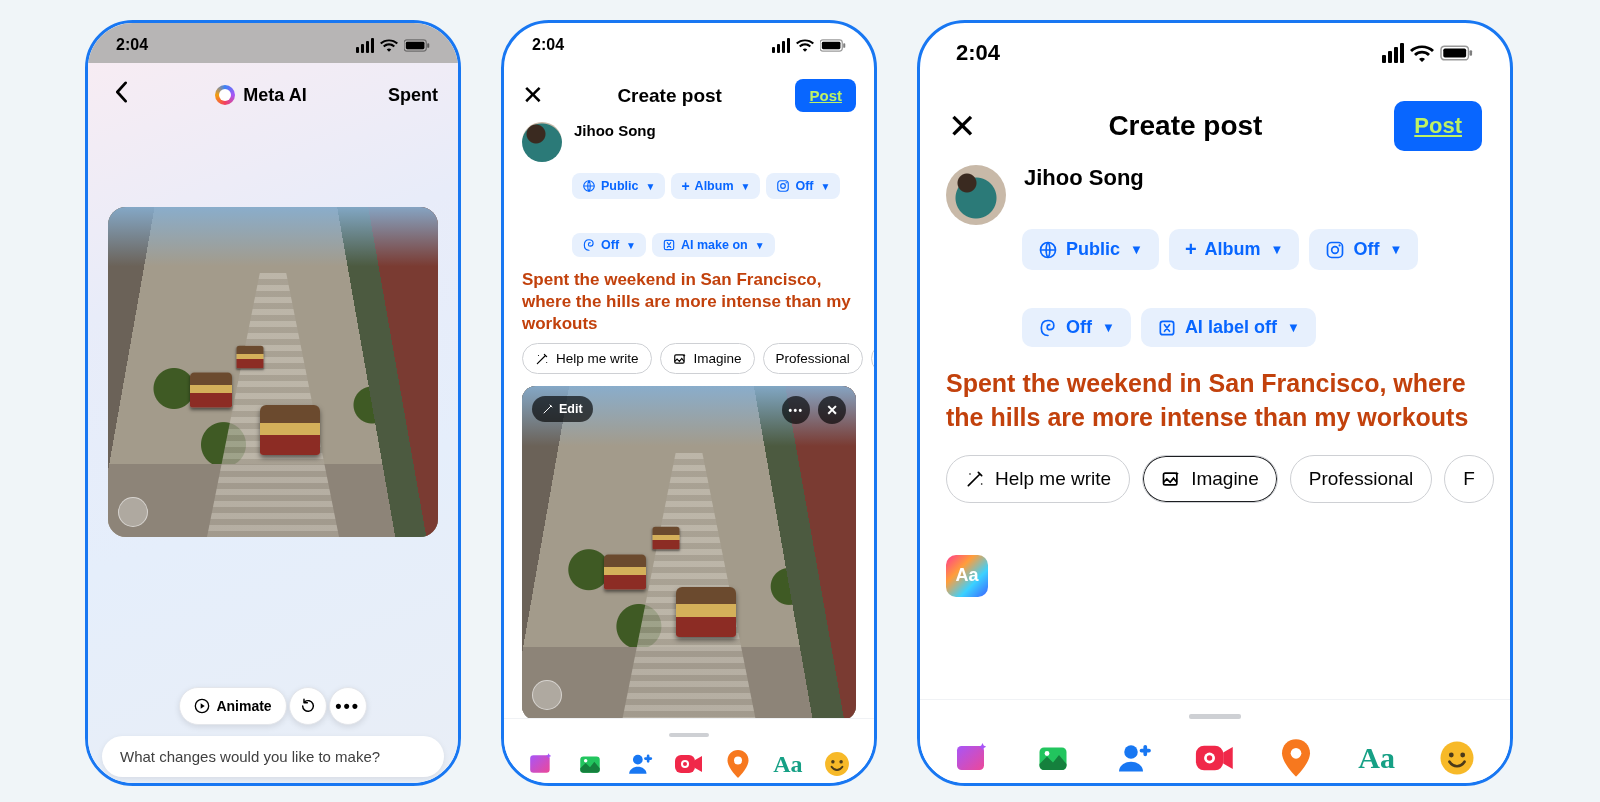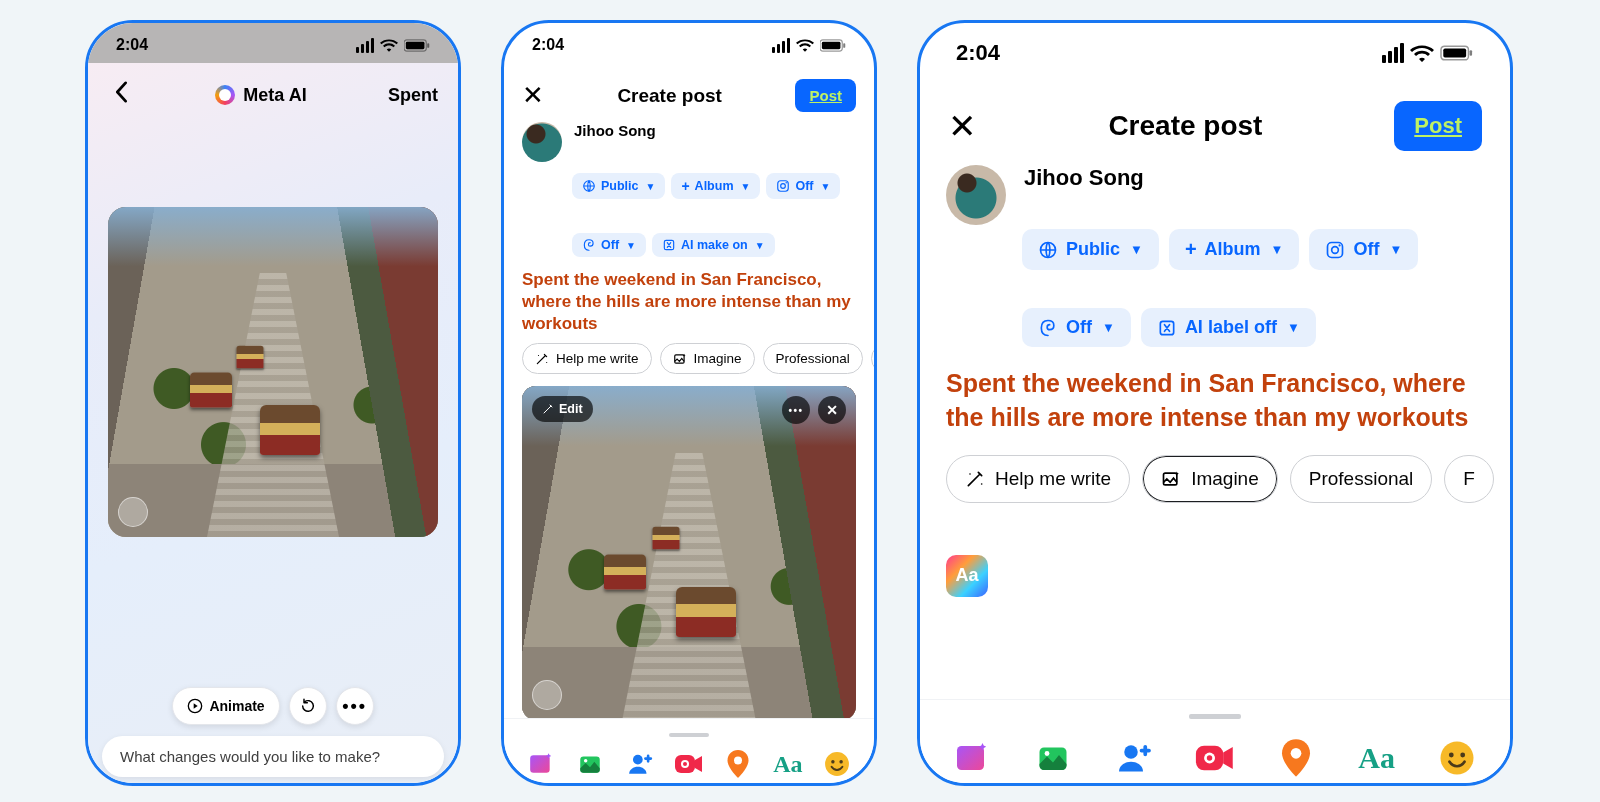--- a/index.html
+++ b/index.html
@@ -102,21 +102,21 @@
     background: linear-gradient(#6b4a2e 0 35%, #d4b05a 35% 60%, #8c2c24 60% 100%);
     border-radius:6px 6px 3px 3px;
     box-shadow: 0 3px 5px rgba(0,0,0,.5);
   }
   .meta-badge{
     position:absolute;bottom:10px;left:10px;width:28px;height:28px;border-radius:50%;
     background:rgba(255,255,255,.3);border:1px solid rgba(255,255,255,.5);
   }
   .meta-bottom{
     position:absolute; bottom:58px; left:0; right:0;
-    display:flex; justify-content:center; gap:9px;
+    display:flex; justify-content:center; gap:2px;
   }
   .meta-pill{
     background:#fff;border:1px solid #e4e6eb;border-radius:20px;
     padding:8px 14px;font-weight:600;font-size:14px;
     display:flex;align-items:center;gap:6px;
     box-shadow:0 2px 6px rgba(0,0,0,.1);
   }
   .meta-cir{
     width:36px;height:36px;border-radius:50%;background:#fff;border:1px solid #e4e6eb;
     display:flex;align-items:center;justify-content:center;font-size:18px;font-weight:700;

